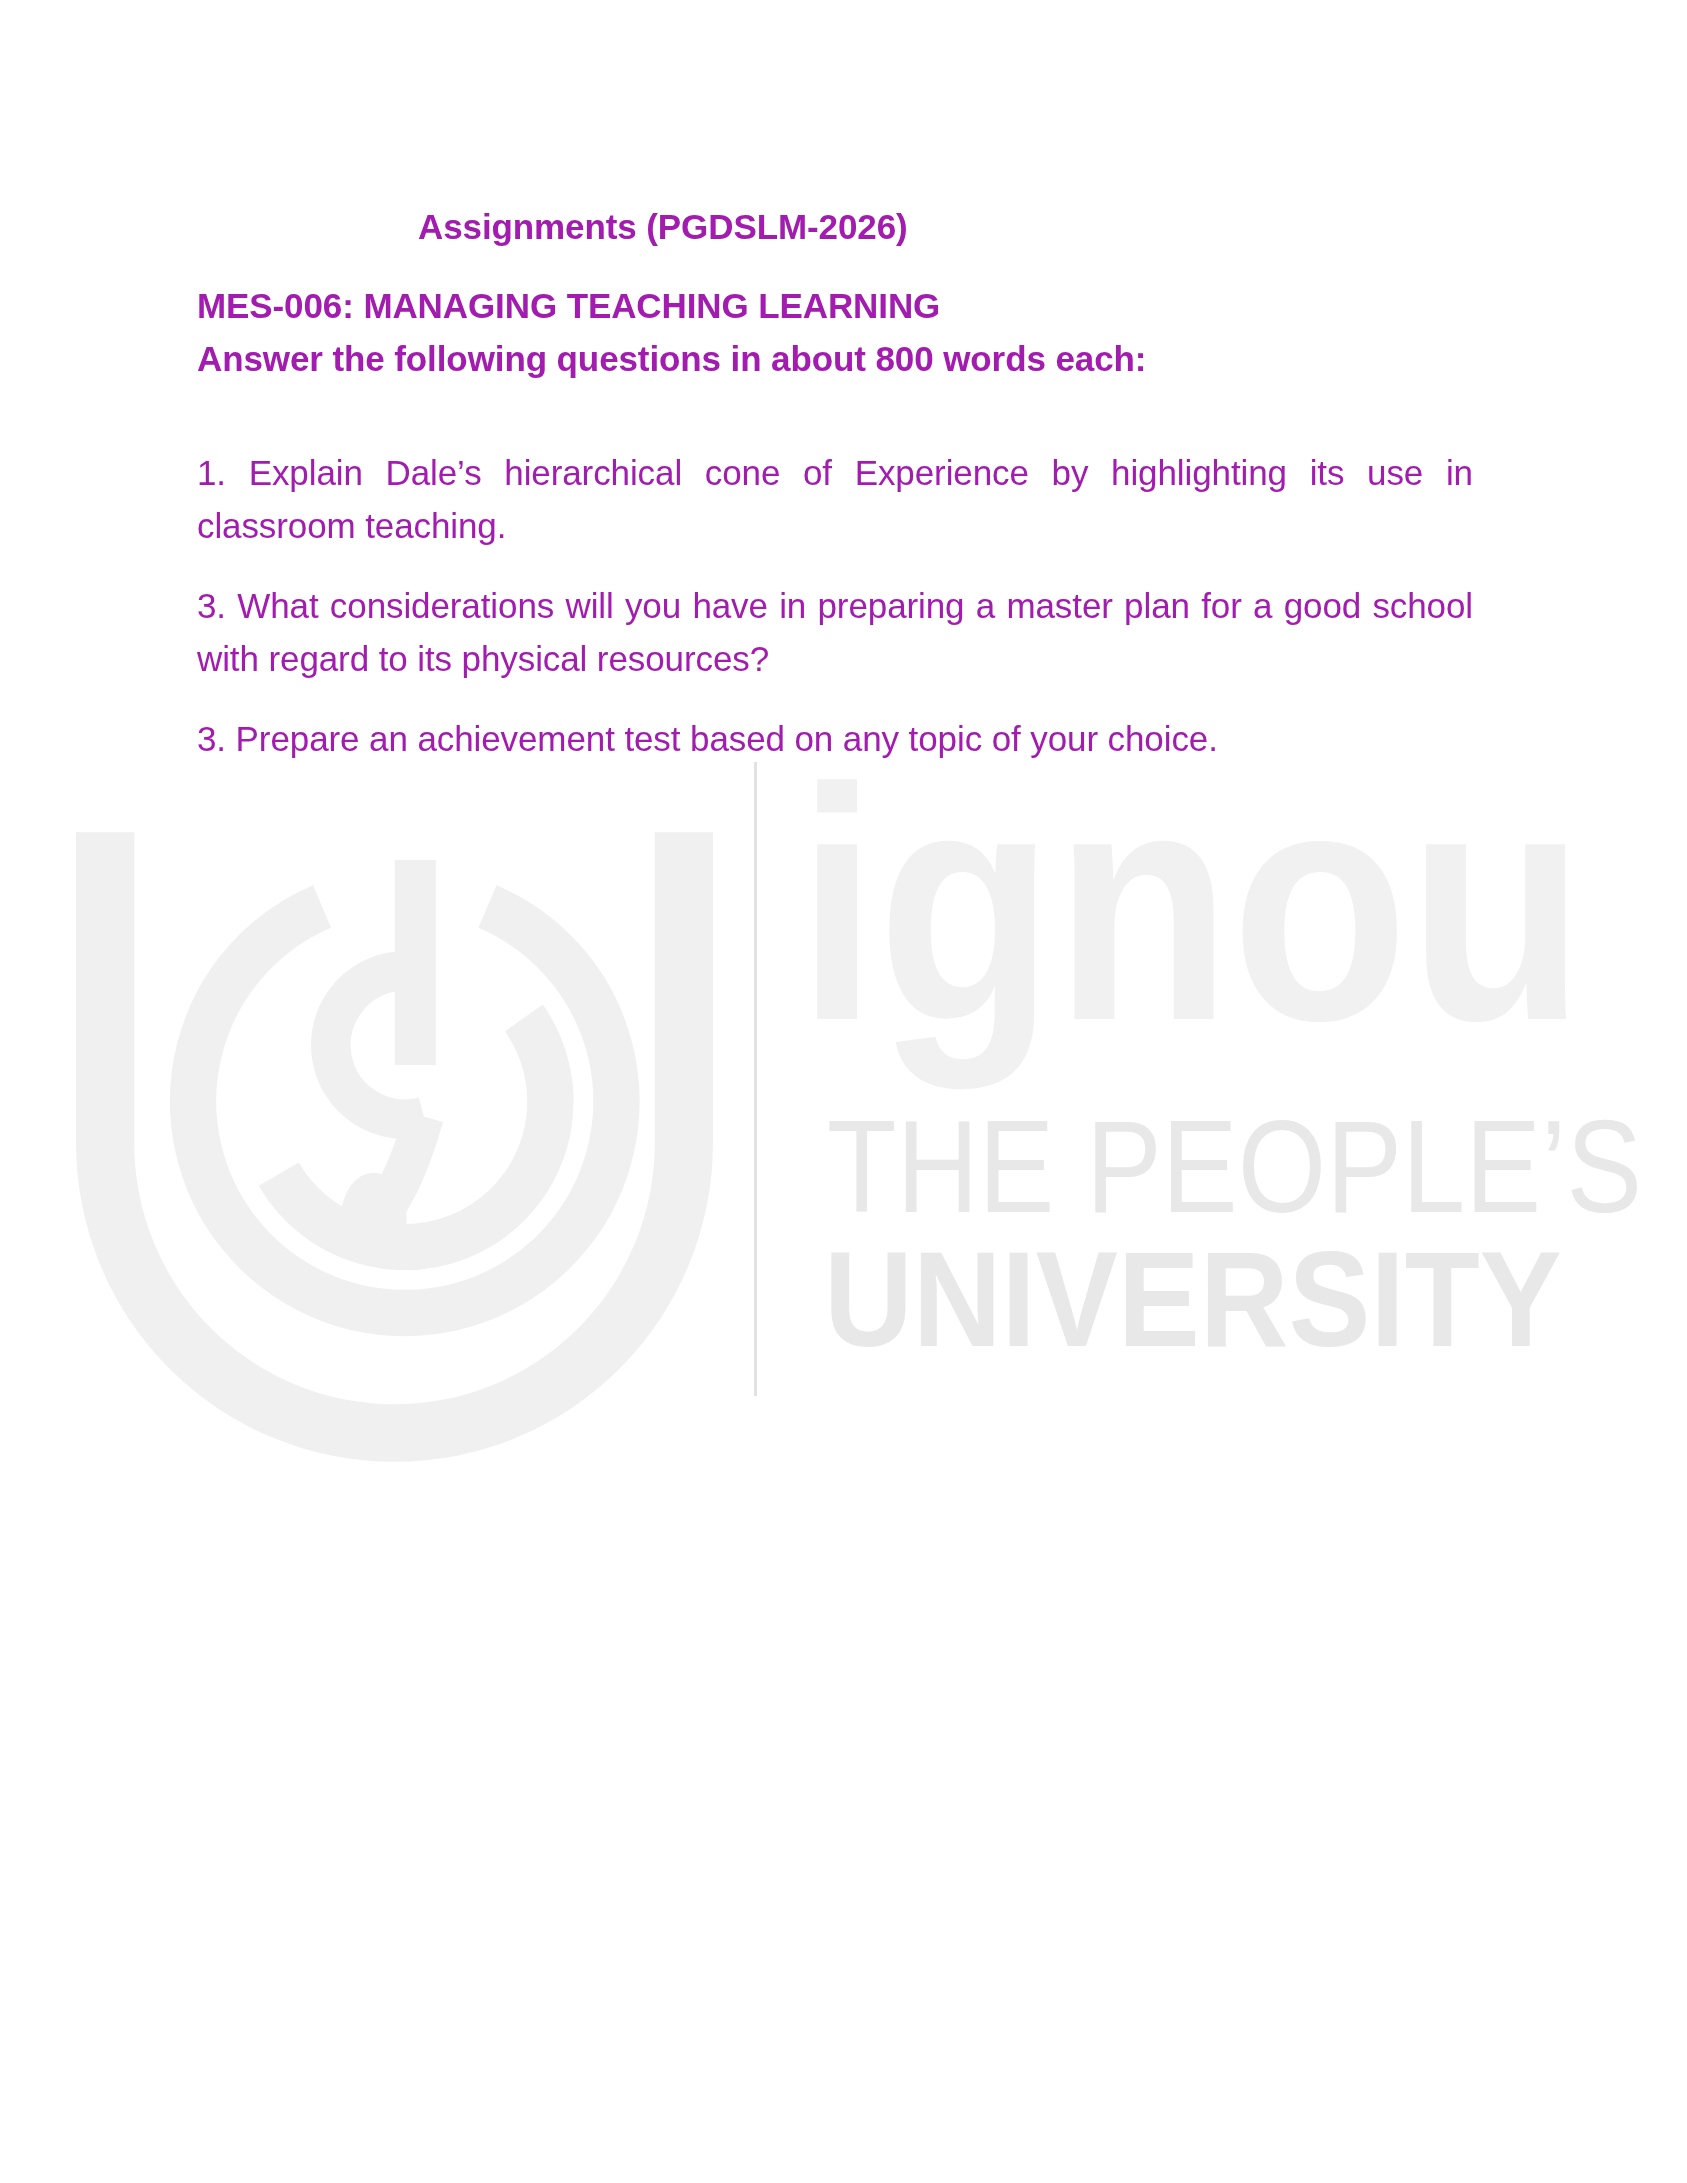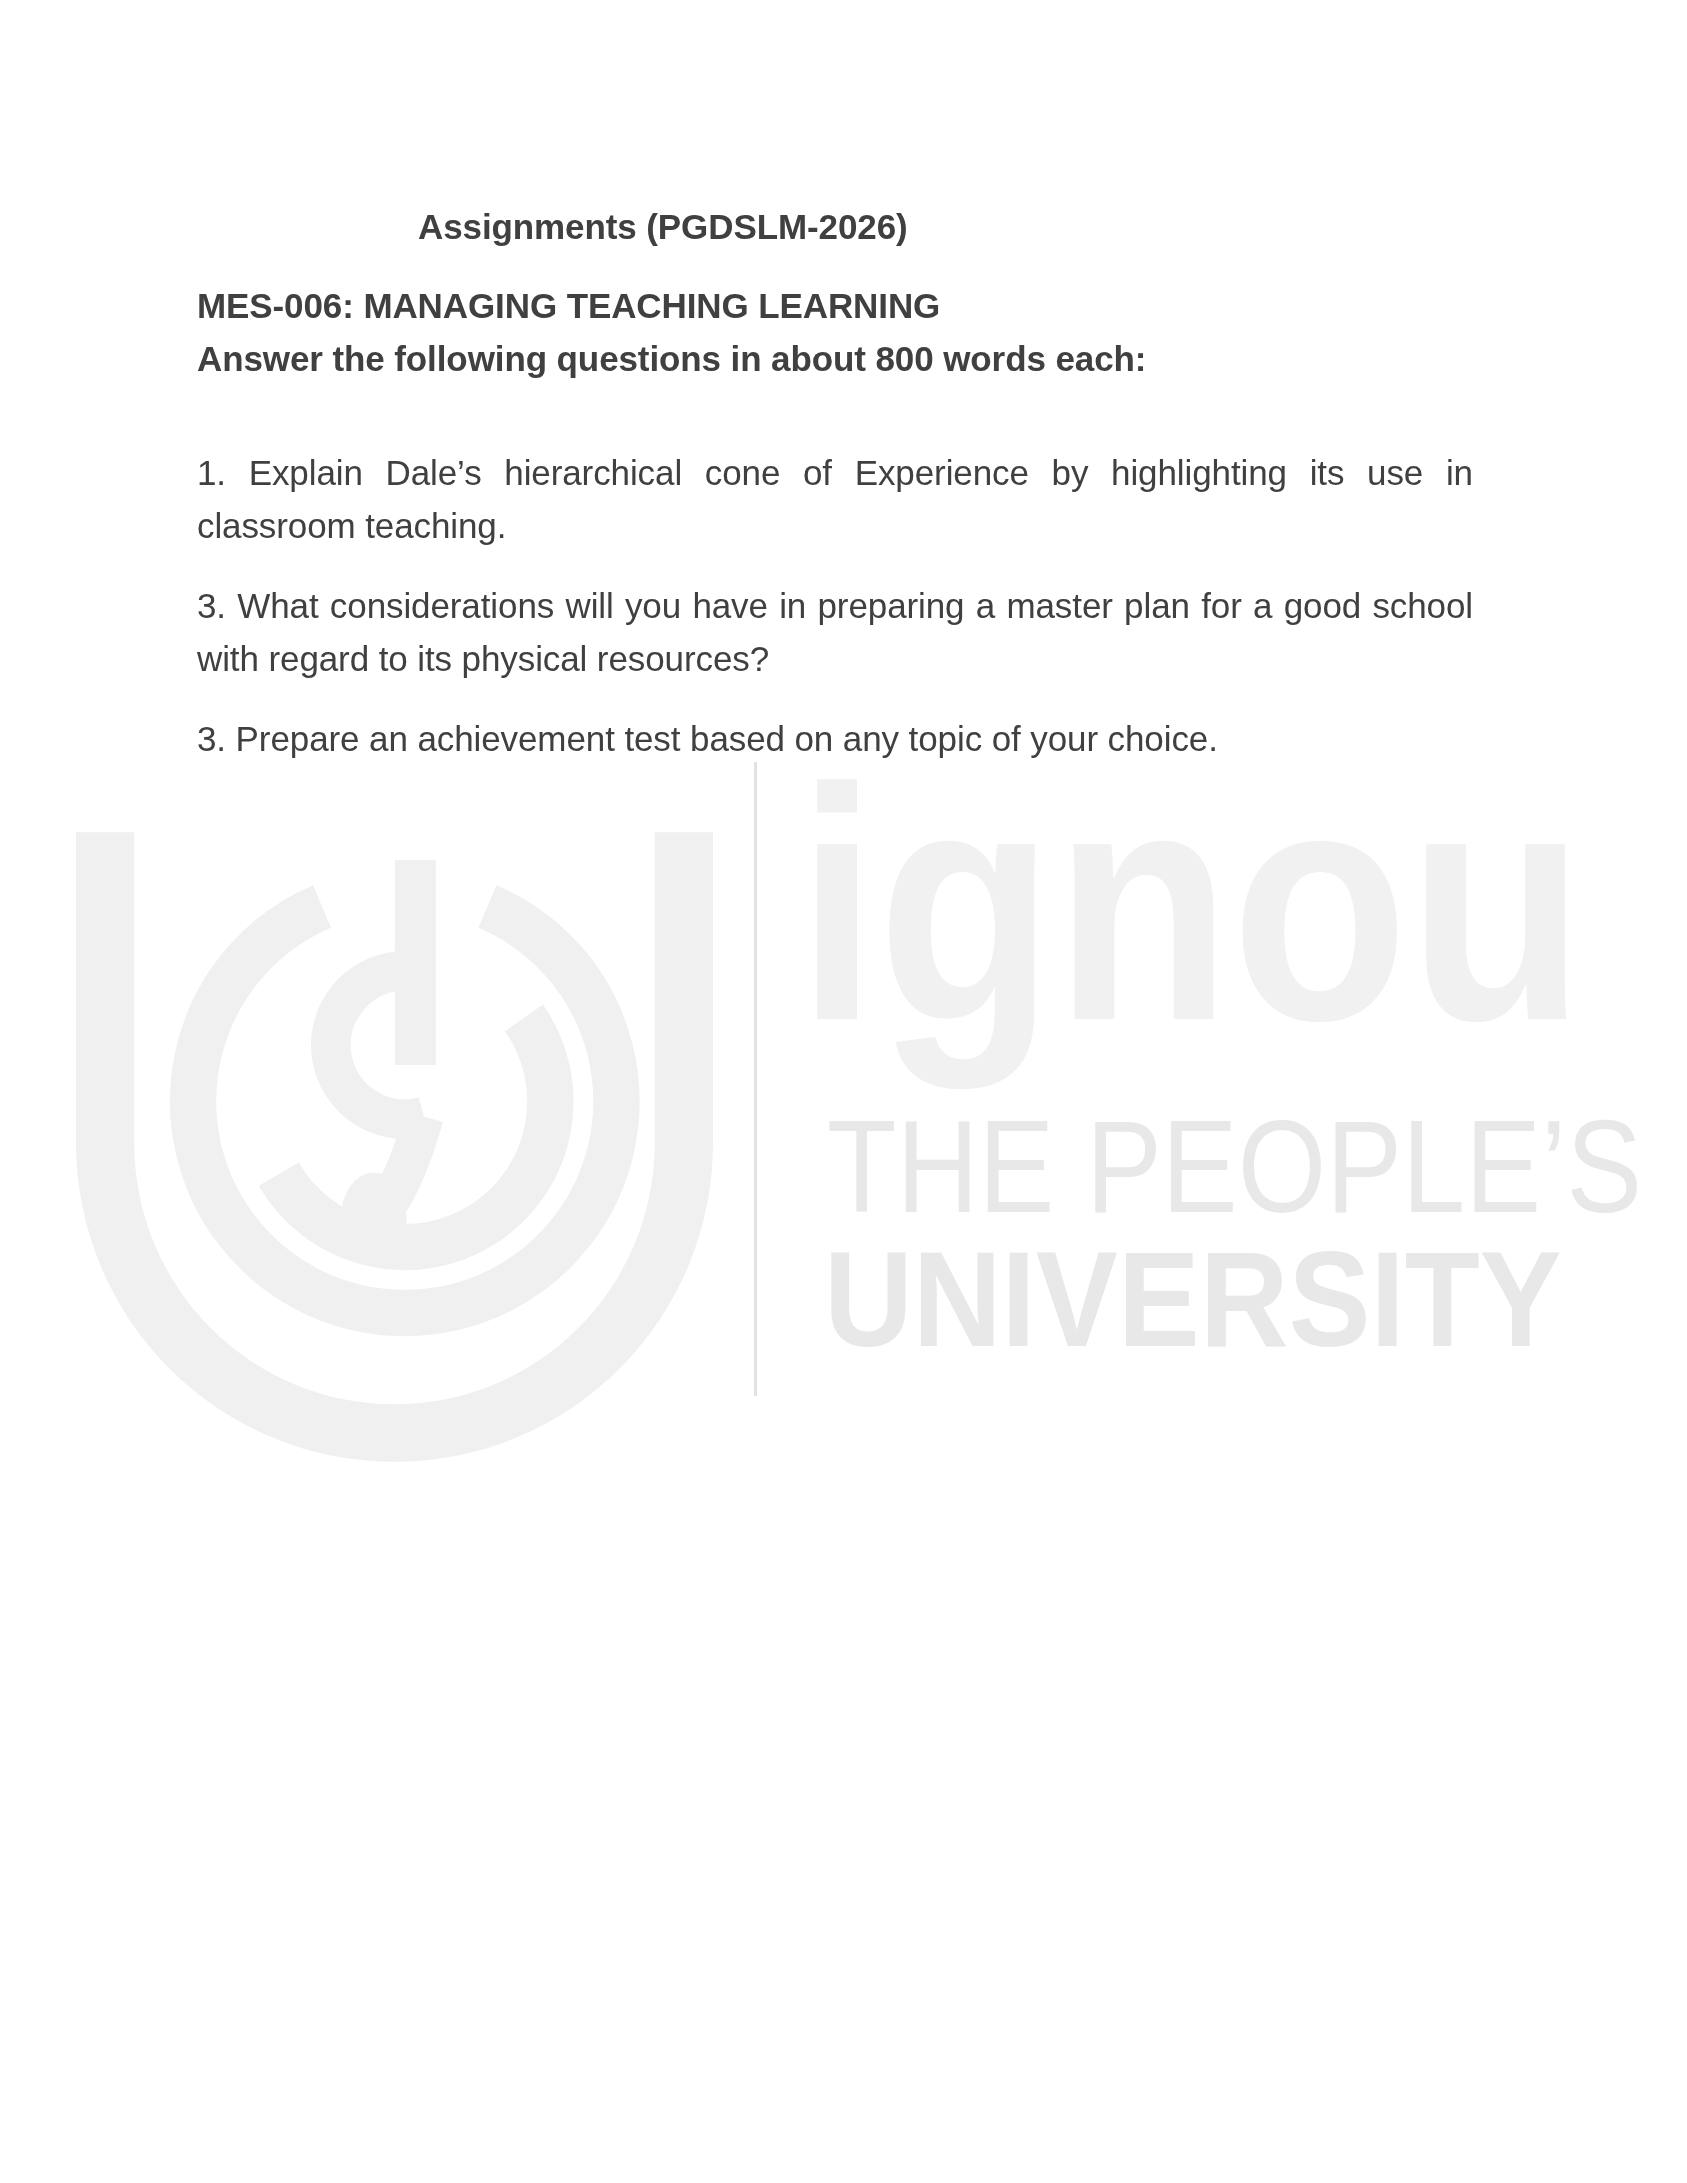--- a/index.html
+++ b/index.html
@@ -32,21 +32,21 @@
     position:absolute;left:824px;top:1231px;
     font-size:136px;line-height:136px;font-weight:bold;
     color:#e8e8e8;white-space:nowrap;
     transform:scaleX(0.904);transform-origin:0 0;
   }
 
   
   .content{
     position:absolute;z-index:1;
     left:197px;right:214px;top:200px;
-    color:#404040;
+    color:#a21caf;
     font-size:35px;line-height:53px;
     letter-spacing:-0.1px;
   }
   .doc-title{
     font-weight:bold;
     margin:0 0 26px 221px;
     font-size:35px;line-height:53px;
   }
   .intro{font-weight:bold;margin:8px 0 61px 0;}
   .intro div{margin:0;}

